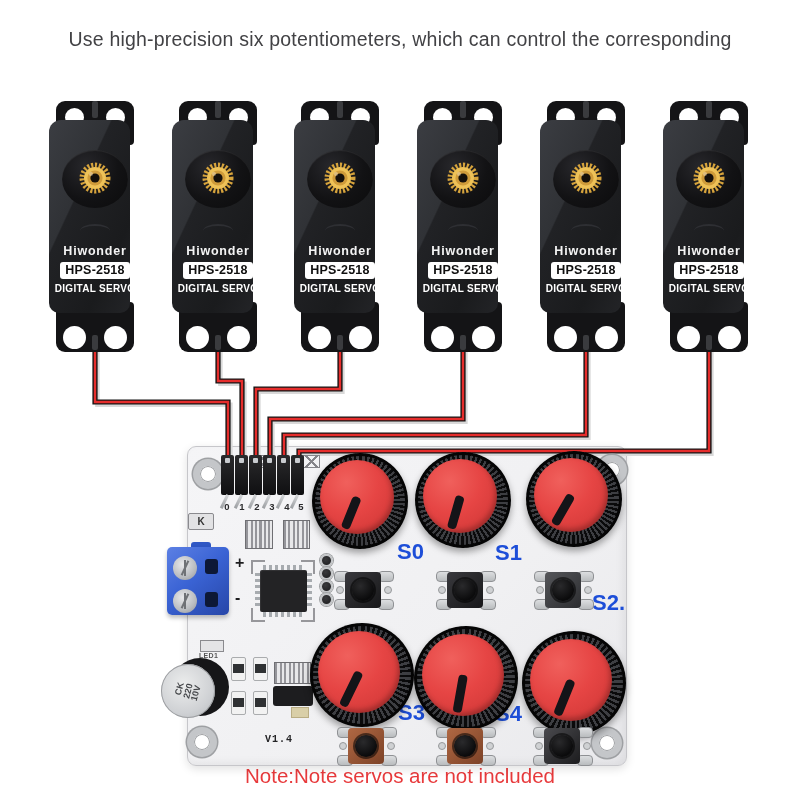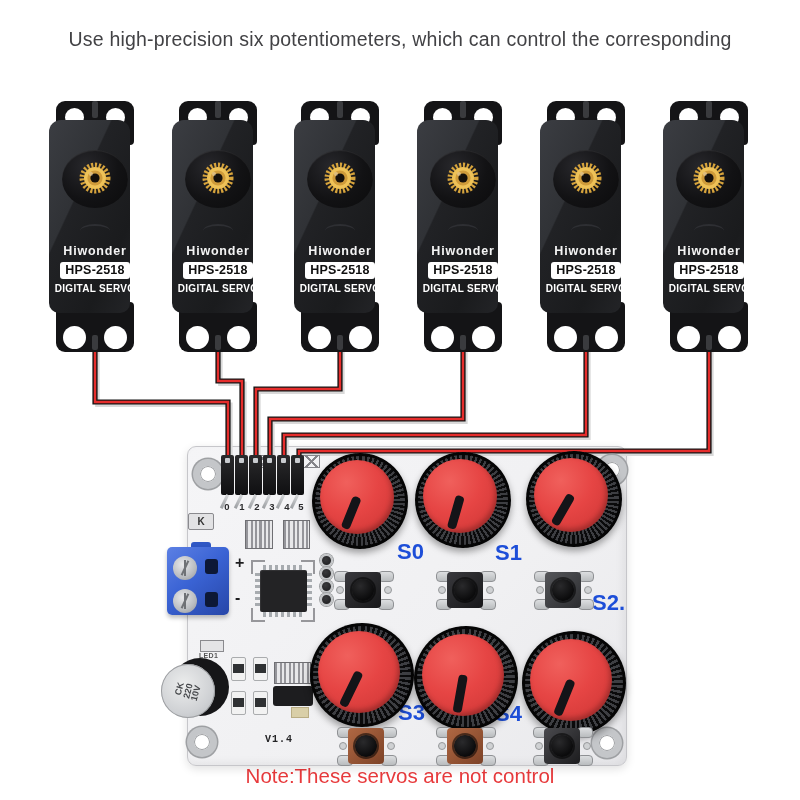--- a/index.html
+++ b/index.html
@@ -491,15 +491,15 @@
     <div class="pad" style="left:0;top:33px;"></div>
     <div class="pad" style="left:44px;top:33px;"></div>
     <div class="middot" style="left:2px;top:20px;"></div>
     <div class="middot" style="left:50px;top:20px;"></div>
     <div class="btn-body">
       <div class="btn-cir"></div>
     </div>
   </div>
     </div>
 
-  <div class="note">Note:These servos are not control</div>
+  <div class="note">Note:Note servos are not included</div>
 
 </div>
 
 </body></html>

